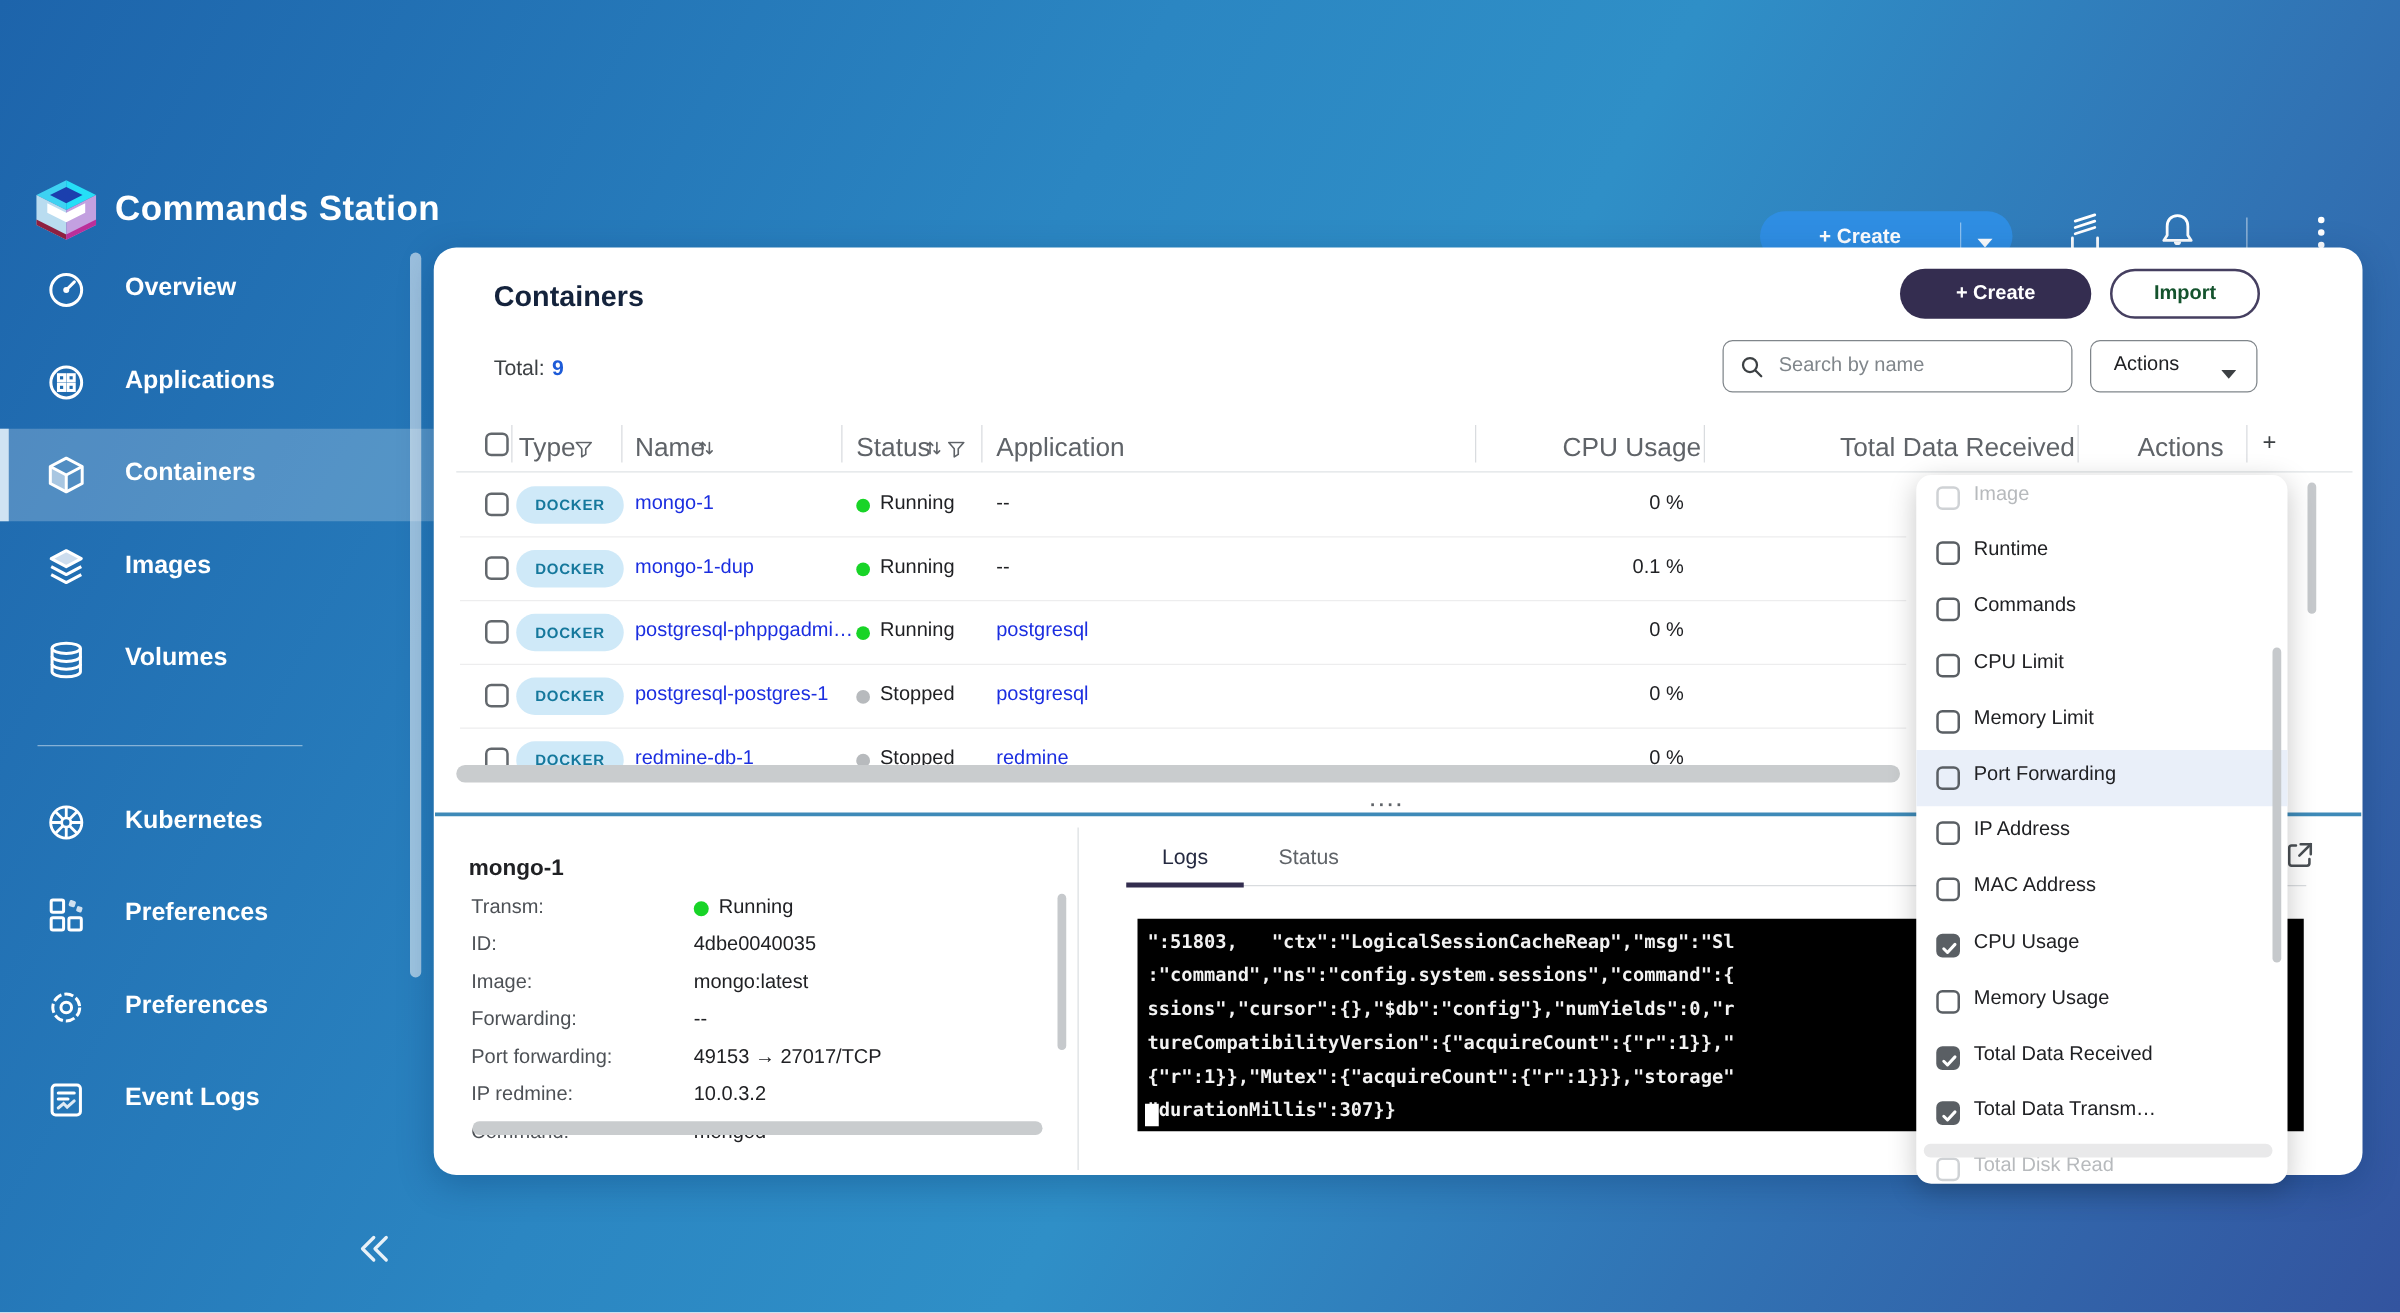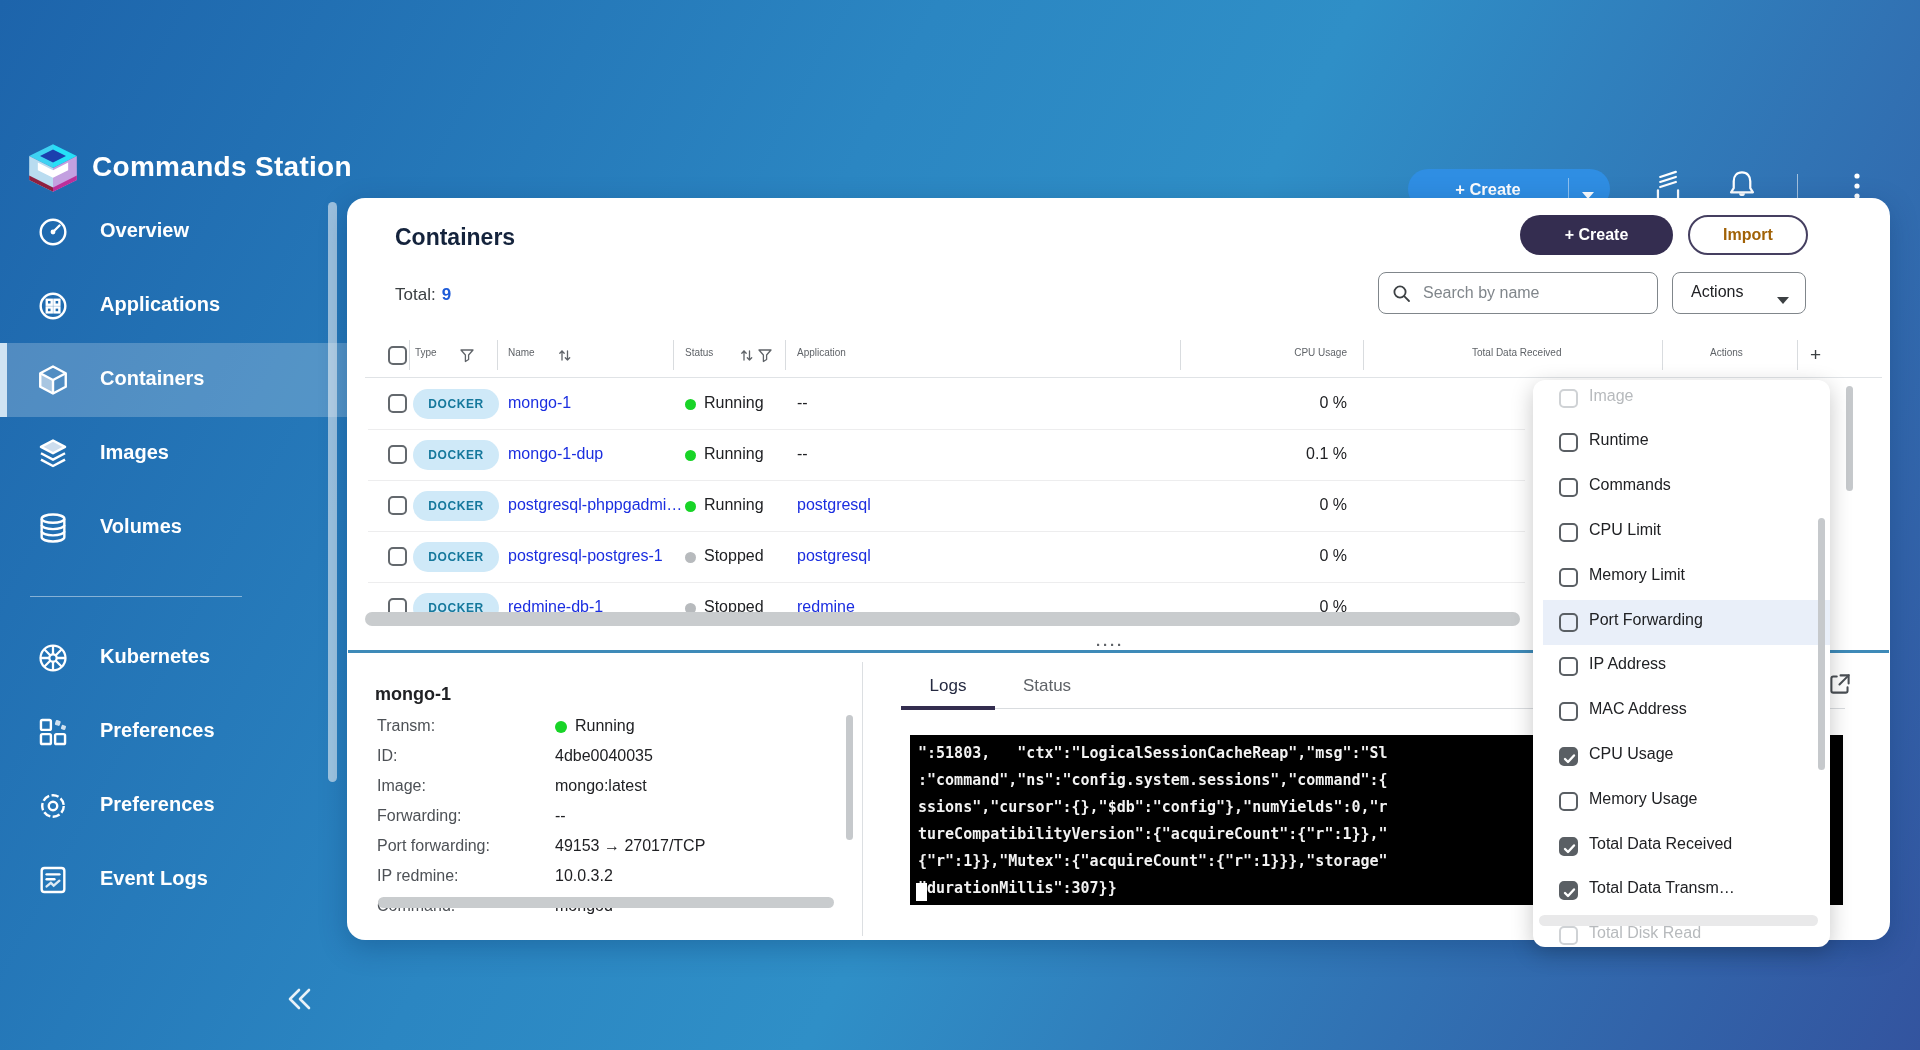--- a/index.html
+++ b/index.html
@@ -46,36 +46,36 @@
   
   #card { position:absolute; left:347px; top:198px; width:1543px; height:742px; background:#fff;
           border-radius:18px; box-shadow:0 8px 28px rgba(5,40,90,.28); }
   #page-title { position:absolute; left:395px; top:224px; font-size:23px; font-weight:700; color:#14233c; }
   #total-line { position:absolute; left:395px; top:285px; font-size:17px; color:#3c4043; }
   #total-line b { color:#1d5bd8; font-weight:700; margin-left:6px; }
   #btn-create { position:absolute; left:1520px; top:215px; width:153px; height:40px; border-radius:20px;
                 background:#342d50; color:#fff; font-size:16px; font-weight:700; text-align:center;
                 line-height:40px; cursor:pointer; }
   #btn-import { position:absolute; left:1688px; top:215px; width:120px; height:40px; border-radius:20px;
-                border:2px solid #453f60; color:#a16207; font-size:16px; font-weight:700; text-align:center;
+                border:2px solid #453f60; color:#14532d; font-size:16px; font-weight:700; text-align:center;
                 line-height:36px; cursor:pointer; background:#fff; }
   #search-box { position:absolute; left:1378px; top:272px; width:280px; height:42px; border:1.6px solid #80868b;
                 border-radius:8px; background:#fff; }
   #search-box svg { position:absolute; left:13px; top:11px; }
   #search-input { position:absolute; left:44px; top:4px; width:226px; height:32px; border:none; outline:none;
                   font-size:16px; color:#202124; font-family:"Liberation Sans",sans-serif; }
   #search-input::placeholder { color:#80868b; }
   #btn-actions { position:absolute; left:1672px; top:272px; width:134px; height:42px; border:1.6px solid #80868b;
                  border-radius:8px; background:#fff; cursor:pointer; }
   #btn-actions .lb { position:absolute; left:18px; top:10px; font-size:16px; color:#202124; }
   #btn-actions .car { position:absolute; right:16px; top:18px; }
 
   
   .hsep { position:absolute; top:340px; width:1px; height:30px; background:#d9dcdf; }
-  .hlabel { position:absolute; top:347px; font-size:10px; color:#5f6368; white-space:nowrap; }
+  .hlabel { position:absolute; top:347px; font-size:21px; color:#5f6368; white-space:nowrap; }
   .cbx { width:19px; height:19px; border:2px solid #63686d; border-radius:5px; background:#fff; }
   #hdr-underline { position:absolute; left:365px; top:377px; width:1517px; height:1px; background:#e0e3e6; }
   .t-row { position:absolute; left:365px; width:1160px; height:51px; }
   .t-row .rule { position:absolute; left:3px; right:0; top:0; height:1px; background:#ededee; }
   .badge { position:absolute; left:48px; top:11px; width:86px; height:30px; background:#cfe9f8; color:#15789c;
            font-size:12px; font-weight:700; letter-spacing:.6px; border-radius:15px; text-align:center; line-height:30px; }
   .t-name { position:absolute; left:143px; top:16px; font-size:16px; color:#1b2ee0; cursor:pointer; white-space:nowrap; }
   .t-dot { position:absolute; left:320px; top:21px; width:11px; height:11px; border-radius:50%; }
   .t-status { position:absolute; left:339px; top:16px; font-size:16px; color:#202124; }
   .t-app { position:absolute; left:432px; top:16px; font-size:16px; }
@@ -105,21 +105,21 @@
   #tab-underline { position:absolute; left:901px; top:708px; width:944px; height:1px; background:#d9dcdf; }
   #expand-btn { position:absolute; left:1826px; top:670px; cursor:pointer; }
   #terminal { position:absolute; left:910px; top:735px; width:933px; height:170px; background:#000; overflow:hidden; }
   #term-pre { position:absolute; left:8px; top:5px; font-family:"DejaVu Sans Mono",monospace; font-size:15px;
               font-weight:700; color:#f2f2f2; line-height:27px; white-space:pre; }
   #term-cursor { position:absolute; left:6px; top:148px; width:11px; height:18px; background:#fff; }
 
   
   #col-menu { position:absolute; left:1533px; top:380px; width:297px; height:567px; background:#fff;
               border-radius:12px; box-shadow:0 6px 22px rgba(0,0,0,.22); overflow:hidden; z-index:50; }
-  .m-item { position:absolute; left:10px; width:312px; height:45px; cursor:pointer; }
+  .m-item { position:absolute; left:0; width:312px; height:45px; cursor:pointer; }
   .m-item.hl { background:#e9eff9; }
   .m-cb { position:absolute; left:16px; top:13px; width:19px; height:19px; border:2.2px solid #5a5f64; border-radius:5px; }
   .m-cb.on { background:#5a5f64; }
   .m-cb.on svg { position:absolute; left:1px; top:2px; }
   .m-lb { position:absolute; left:46px; top:11px; font-size:16px; color:#202124; white-space:nowrap; }
   .m-item.faded .m-lb { color:#b7babd; }
   .m-item.faded .m-cb { border-color:#cfd2d5; }
   #menu-vscroll { position:absolute; left:285px; top:138px; width:7px; height:252px; border-radius:4px; background:#c6c9cc; }
   #menu-hscroll { position:absolute; left:6px; top:535px; width:279px; height:11px; border-radius:6px; background:#e9e9ea; }
 </style>

